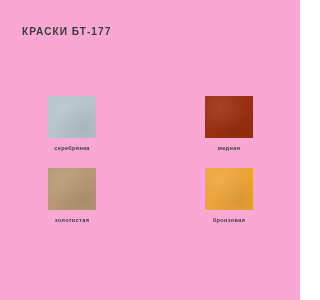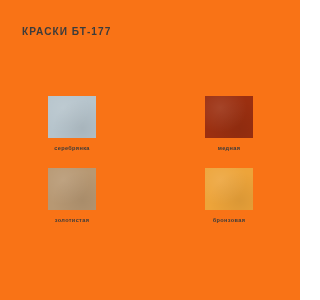--- a/index.html
+++ b/index.html
@@ -14,21 +14,21 @@
     font-family: "Liberation Sans", "DejaVu Sans", sans-serif;
     overflow: hidden;
     position: relative;
   }
   .page {
     position: absolute;
     left: 0;
     top: 0;
     width: 300px;
     height: 300px;
-    background: #f97316;
+    background: #f9a8d4;
   }
 
   
   .page-title {
     position: absolute;
     left: 22px;
     top: 25px;
     font-family: "Liberation Sans Narrow", "Liberation Sans", "DejaVu Sans Condensed", sans-serif;
     font-size: 11px;
     font-weight: bold;

